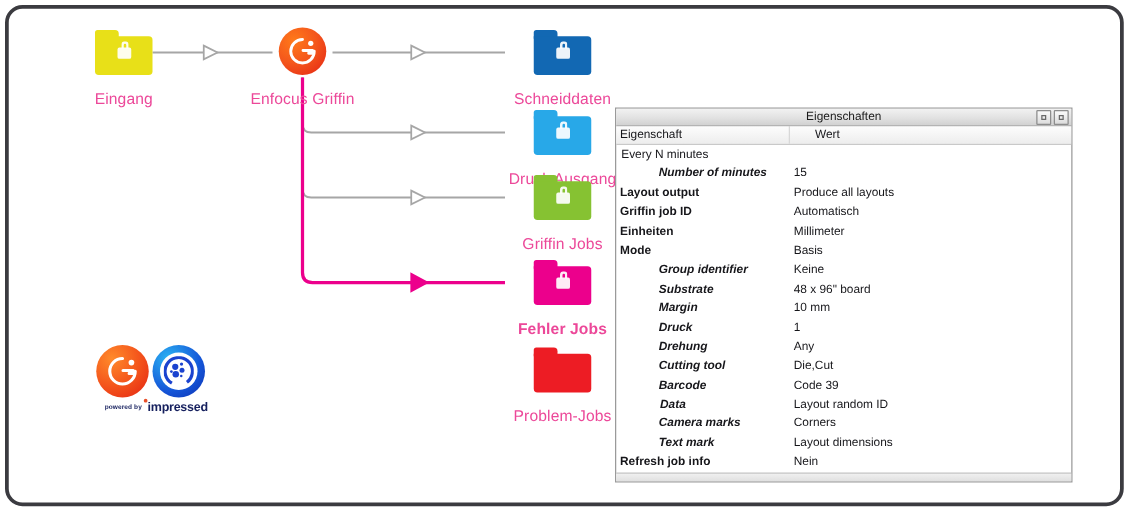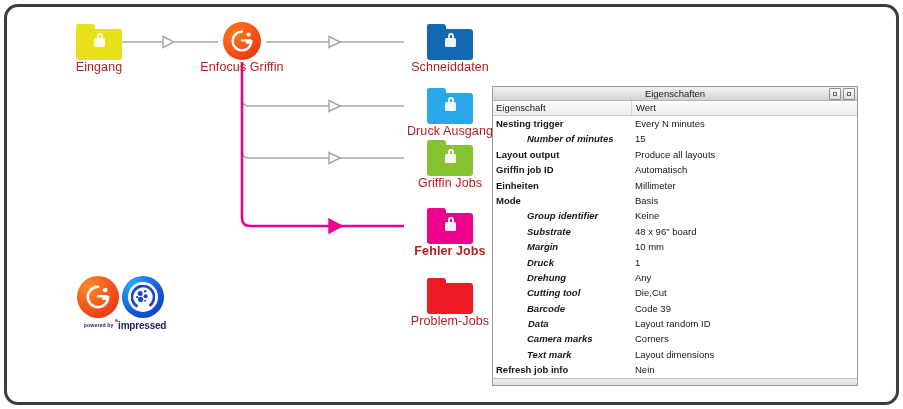--- a/index.html
+++ b/index.html
@@ -52,23 +52,23 @@
     pointer-events: none;
   }
 
   
   .node {
     position: absolute;
     width: 92px;
     text-align: center;
   }
   .node-label {
-    margin-top: 0;
+    margin-top: 12px;
     font-size: 12.5px;
-    color: #b91c1c;
+    color: #ec4899;
     white-space: nowrap;
     letter-spacing: 0.1px;
   }
 
   .folder {
     position: relative;
     width: 46px;
     height: 36px;
     margin: 0 auto;
   }
@@ -168,21 +168,21 @@
     box-sizing: border-box;
   }
   .props-head {
     display: flex;
     height: 14px;
     line-height: 14px;
     background: linear-gradient(to bottom, #fdfdfd, #ededed);
     border-bottom: 1px solid #c9c9c9;
   }
   .props-head .c1 { width: 138px; padding-left: 3px; box-sizing: border-box; }
-  .props-head .c2 { flex: 1; padding-left: 4px; border-left: 1px solid #d8d8d8; box-sizing: border-box; }
+  .props-head .c2 { flex: 1; padding-left: 20px; border-left: 1px solid #d8d8d8; box-sizing: border-box; }
 
   .props-rows { }
   .prow {
     display: flex;
     height: 15.4px;
     line-height: 15.4px;
   }
   .prow .k {
     width: 138px;
     box-sizing: border-box;
@@ -413,21 +413,20 @@
       </span>
     </div>
 
     <div class="props-head">
       <div class="c1">Eigenschaft</div>
       <div class="c2">Wert</div>
     </div>
 
     <div class="props-rows">
         <div class="prow lvl0">
-          <div class="k">Nesting trigger</div>
           <div class="v">Every N minutes</div>
         </div>
         <div class="prow lvl1">
           <div class="k">Number of minutes</div>
           <div class="v">15</div>
         </div>
         <div class="prow lvl0">
           <div class="k">Layout output</div>
           <div class="v">Produce all layouts</div>
         </div>

